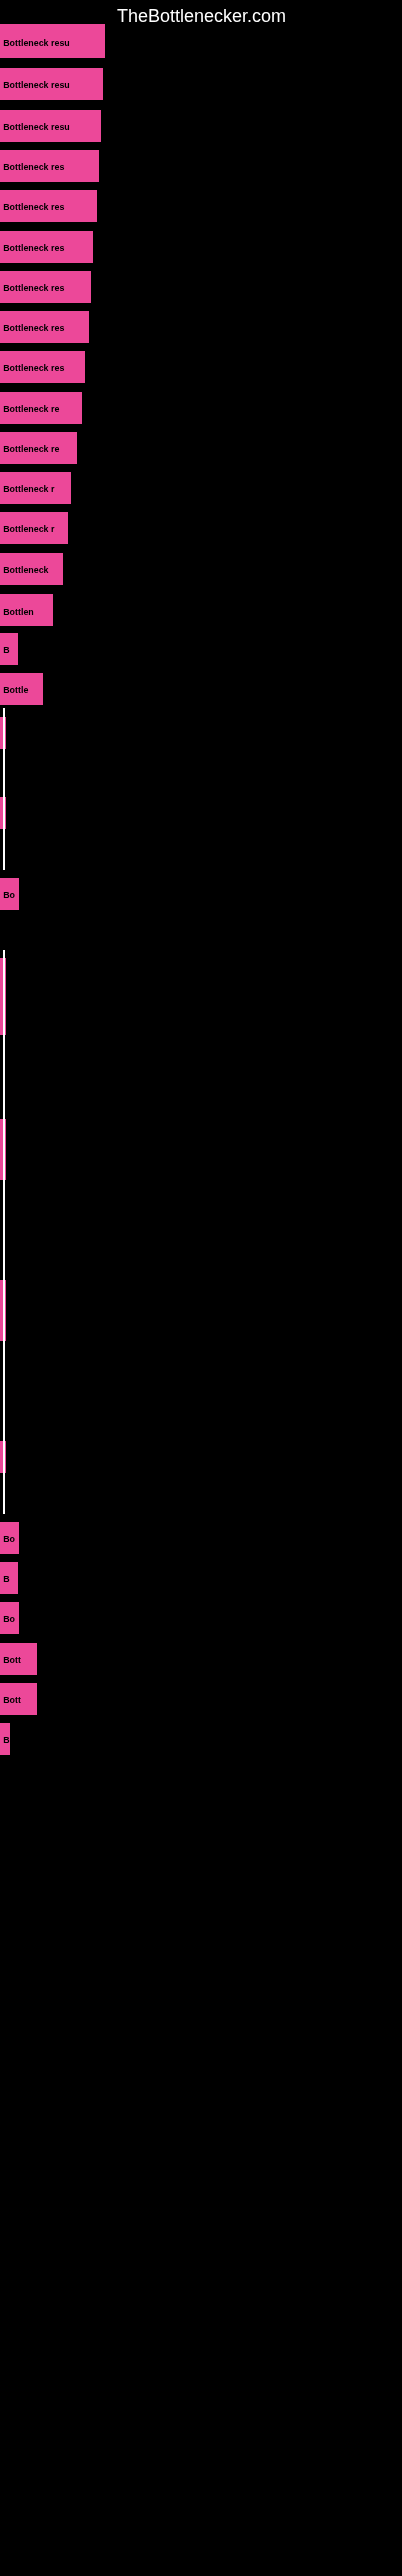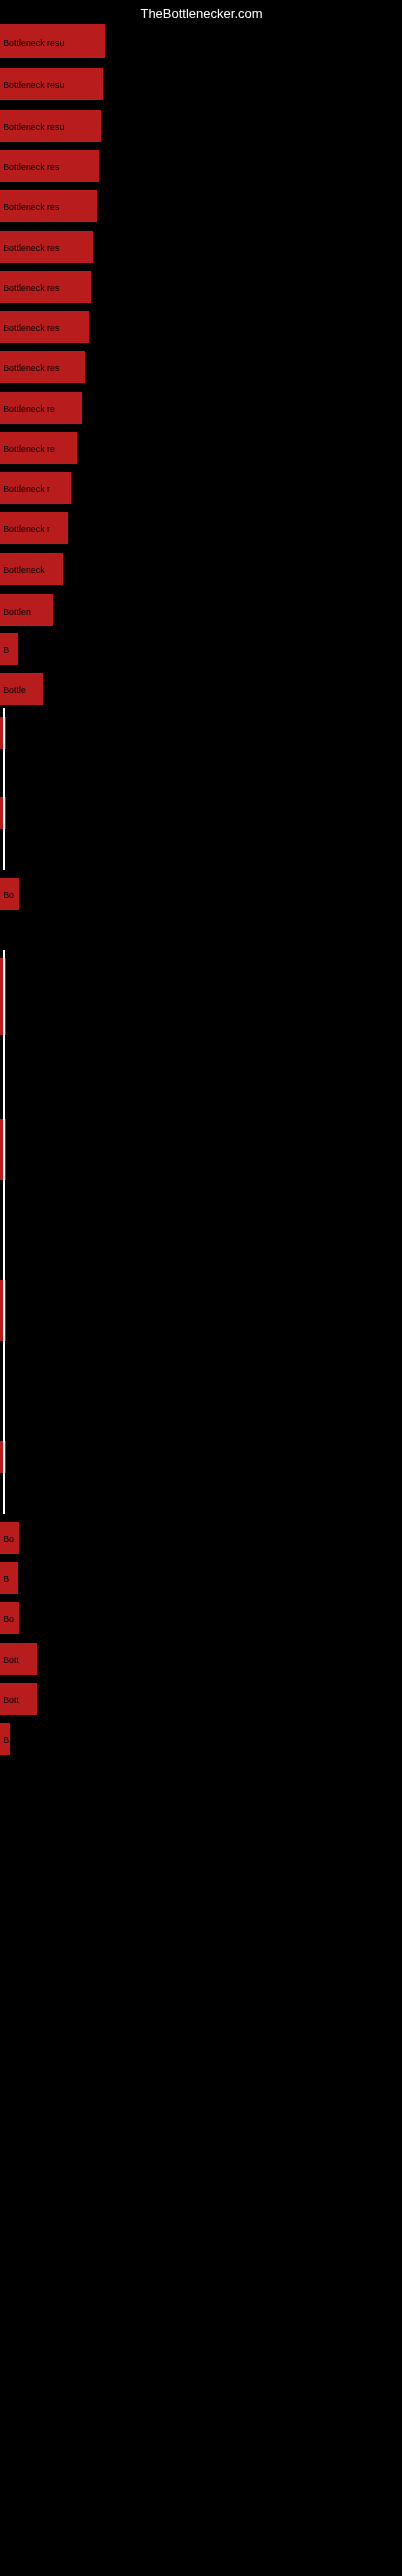--- a/index.html
+++ b/index.html
@@ -9,37 +9,37 @@
     }
     body {
       background-color: #000000;
       width: 403px;
       min-height: 2576px;
       font-family: Arial, sans-serif;
       position: relative;
     }
     .site-title {
       color: #ffffff;
-      font-size: 13px;
+      font-size: 18px;
       text-align: center;
       padding: 6.4px 0;
       position: absolute;
       top: 0;
       left: 0;
       right: 0;
     }
     .bar-container {
       position: absolute;
       left: 0;
     }
     .bar-label {
-      background-color: #b91c1c;
+      background-color: #ec4899;
       color: #000000;
       font-size: 8.9px;
-      font-weight: normal;
+      font-weight: bold;
       padding: 1.6px 3.2px;
       white-space: nowrap;
       overflow: hidden;
       display: inline-block;
     }
     .vertical-line {
       position: absolute;
       width: 1.6px;
       background-color: #ffffff;
       left: 3.2px;

